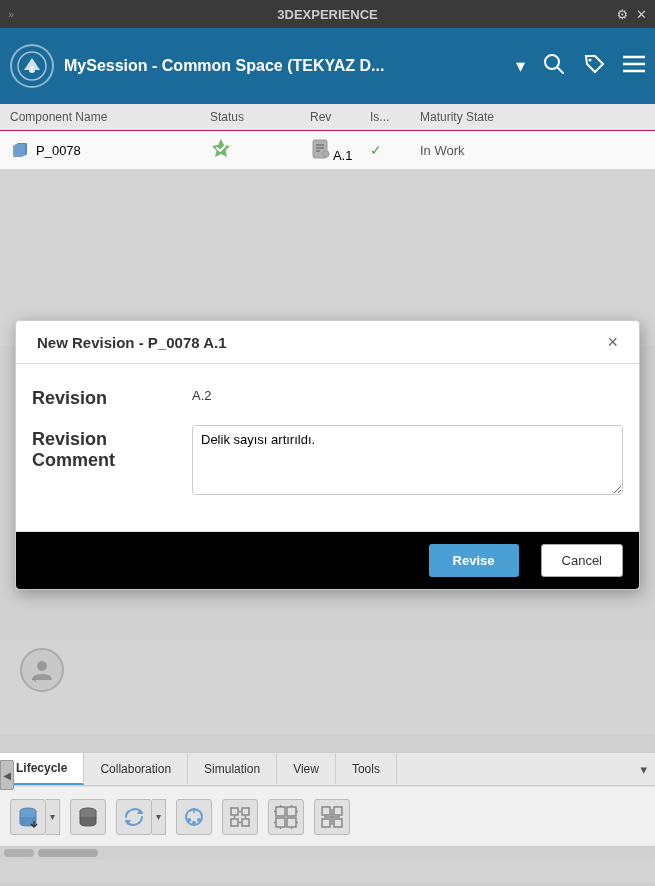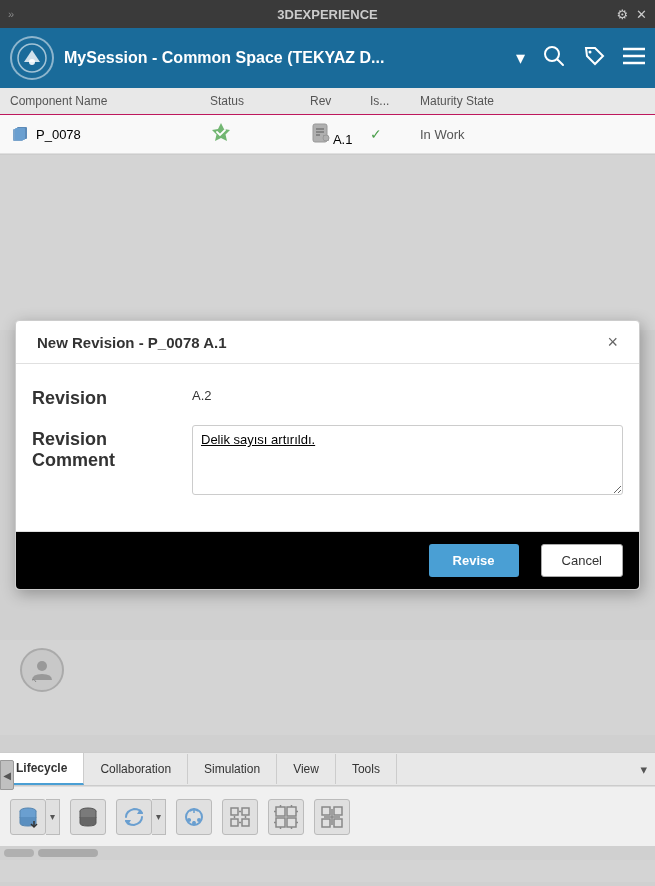--- a/index.html
+++ b/index.html
@@ -34,21 +34,21 @@
     .title-bar-icons {
       display: flex;
       align-items: center;
       gap: 8px;
       margin-left: auto;
     }
 
     
     .nav-bar {
       background: #1a6b9a;
-      height: 60px;
+      height: 76px;
       display: flex;
       align-items: center;
       padding: 0 10px;
       gap: 10px;
     }
     .nav-logo {
       width: 44px;
       height: 44px;
       background: #1a6b9a;
       border: 2px solid rgba(255,255,255,0.5);
@@ -188,21 +188,20 @@
     }
     .form-textarea {
       flex: 1;
       height: 70px;
       border: 1px solid #ccc;
       border-radius: 3px;
       padding: 6px 8px;
       font-size: 13px;
       resize: vertical;
       font-family: Arial, sans-serif;
-      text-decoration: underline;
     }
     .dialog-footer {
       background: #000000;
       padding: 12px 16px;
       display: flex;
       justify-content: flex-end;
       gap: 22px;
       border-top: 1px solid #e0e0e0;
       border-radius: 0 0 4px 4px;
     }

